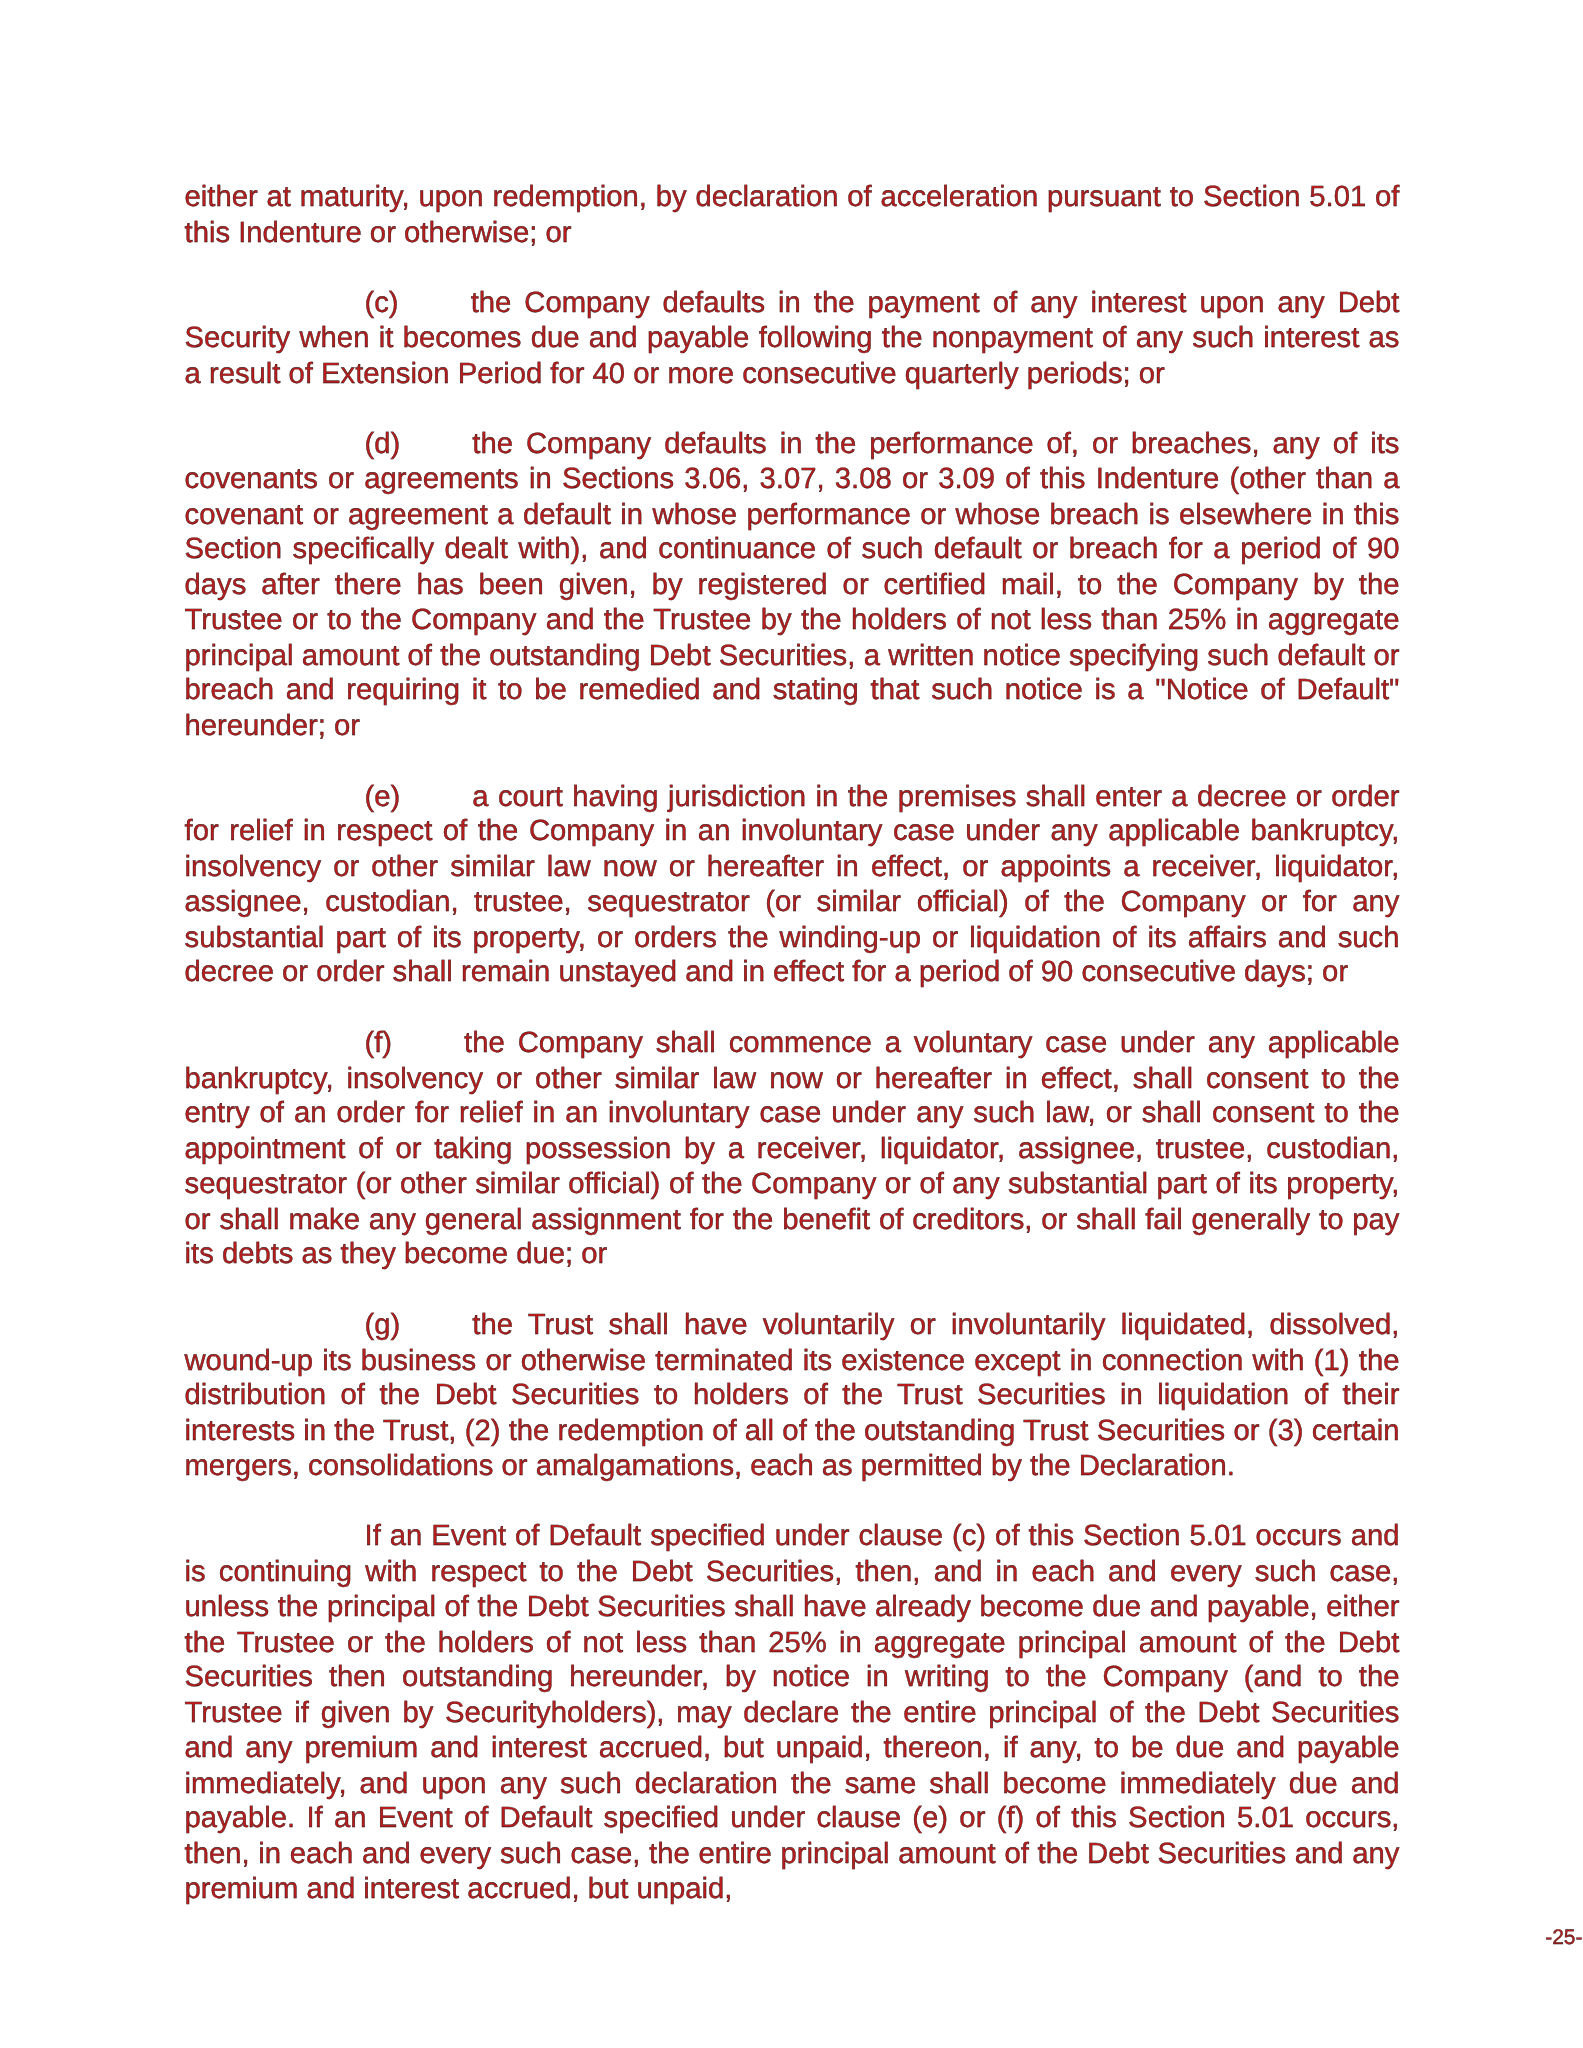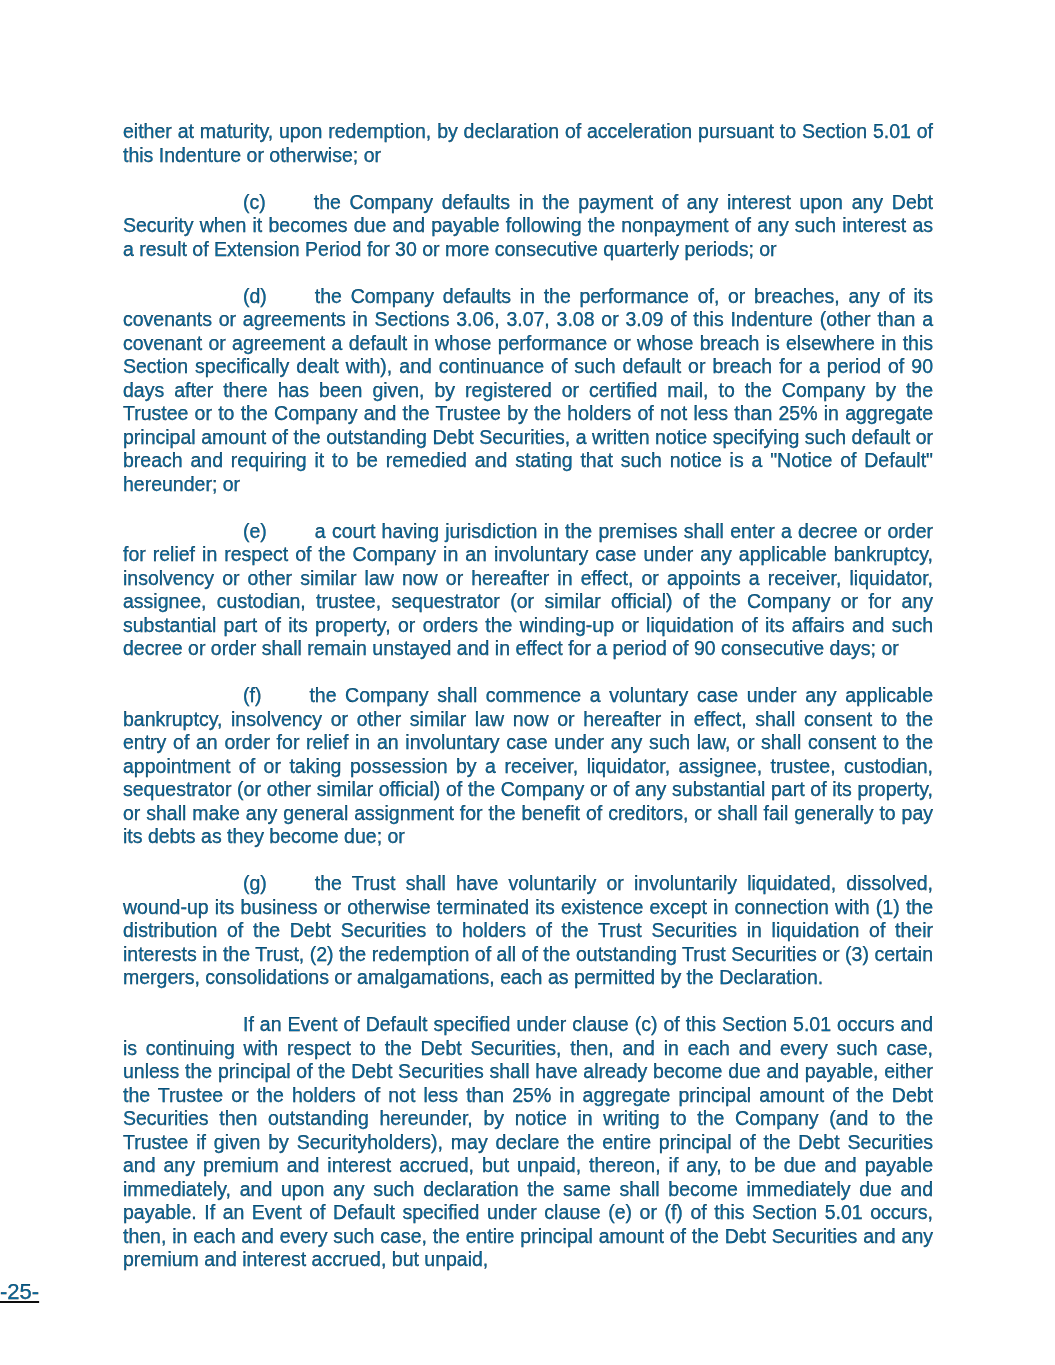--- a/index.html
+++ b/index.html
@@ -7,21 +7,21 @@
     padding: 0;
     background: #ffffff;
   }
   .page {
     position: relative;
     width: 1055px;
     height: 1365px;
     background: #ffffff;
     overflow: hidden;
     font-family: "Liberation Sans", sans-serif;
-    color: #0369a1;
+    color: #b91c1c;
     -webkit-text-stroke: 0.25px #0d0d0d;
   }
   .text-block {
     position: absolute;
     left: 123px;
     top: 120px;
     width: 810px;
   }
   p.para {
     margin: 0 0 23.5px 0;
@@ -34,35 +34,34 @@
   p.clause { text-indent: 120px; }
   .clause-gap {
     display: inline-block;
     width: 48px;
   }
   .page-footer {
     position: absolute;
     left: 0;
     top: 1280px;
     width: 1055px;
-    text-align: left;
-    font-size: 22px;
+    text-align: right;
+    font-size: 14px;
     line-height: 23.5px;
-    text-decoration: underline;
   }
 </style>
 </head>
 <body>
 
 <div class="page">
   <div class="text-block">
 
     <p class="para"><span>either at maturity, upon redemption, by declaration of acceleration pursuant to Section 5.01 of this Indenture or otherwise; or</span></p>
 
-    <p class="para clause"><span class="clause-label">(c)</span><span class="clause-gap"></span><span>the Company defaults in the payment of any interest upon any Debt Security when it becomes due and payable following the nonpayment of any such interest as a result of Extension Period for 30 or more consecutive quarterly periods; or</span></p>
+    <p class="para clause"><span class="clause-label">(c)</span><span class="clause-gap"></span><span>the Company defaults in the payment of any interest upon any Debt Security when it becomes due and payable following the nonpayment of any such interest as a result of Extension Period for 40 or more consecutive quarterly periods; or</span></p>
 
     <p class="para clause"><span class="clause-label">(d)</span><span class="clause-gap"></span><span>the Company defaults in the performance of, or breaches, any of its covenants or agreements in Sections 3.06, 3.07, 3.08 or 3.09 of this Indenture (other than a covenant or agreement a default in whose performance or whose breach is elsewhere in this Section specifically dealt with), and continuance of such default or breach for a period of 90 days after there has been given, by registered or certified mail, to the Company by the Trustee or to the Company and the Trustee by the holders of not less than 25% in aggregate principal amount of the outstanding Debt Securities, a written notice specifying such default or breach and requiring it to be remedied and stating that such notice is a "Notice of Default" hereunder; or</span></p>
 
     <p class="para clause"><span class="clause-label">(e)</span><span class="clause-gap"></span><span>a court having jurisdiction in the premises shall enter a decree or order for relief in respect of the Company in an involuntary case under any applicable bankruptcy, insolvency or other similar law now or hereafter in effect, or appoints a receiver, liquidator, assignee, custodian, trustee, sequestrator (or similar official) of the Company or for any substantial part of its property, or orders the winding-up or liquidation of its affairs and such decree or order shall remain unstayed and in effect for a period of 90 consecutive days; or</span></p>
 
     <p class="para clause"><span class="clause-label">(f)</span><span class="clause-gap"></span><span>the Company shall commence a voluntary case under any applicable bankruptcy, insolvency or other similar law now or hereafter in effect, shall consent to the entry of an order for relief in an involuntary case under any such law, or shall consent to the appointment of or taking possession by a receiver, liquidator, assignee, trustee, custodian, sequestrator (or other similar official) of the Company or of any substantial part of its property, or shall make any general assignment for the benefit of creditors, or shall fail generally to pay its debts as they become due; or</span></p>
 
     <p class="para clause"><span class="clause-label">(g)</span><span class="clause-gap"></span><span>the Trust shall have voluntarily or involuntarily liquidated, dissolved, wound-up its business or otherwise terminated its existence except in connection with (1) the distribution of the Debt Securities to holders of the Trust Securities in liquidation of their interests in the Trust, (2) the redemption of all of the outstanding Trust Securities or (3) certain mergers, consolidations or amalgamations, each as permitted by the Declaration.</span></p>
 
     <p class="para clause"><span>If an Event of Default specified under clause (c) of this Section 5.01 occurs and is continuing with respect to the Debt Securities, then, and in each and every such case, unless the principal of the Debt Securities shall have already become due and payable, either the Trustee or the holders of not less than 25% in aggregate principal amount of the Debt Securities then outstanding hereunder, by notice in writing to the Company (and to the Trustee if given by Securityholders), may declare the entire principal of the Debt Securities and any premium and interest accrued, but unpaid, thereon, if any, to be due and payable immediately, and upon any such declaration the same shall become immediately due and payable.  If an Event of Default specified under clause (e) or (f) of this Section 5.01 occurs, then, in each and every such case, the entire principal amount of the Debt Securities and any premium and interest accrued, but unpaid,</span></p>

